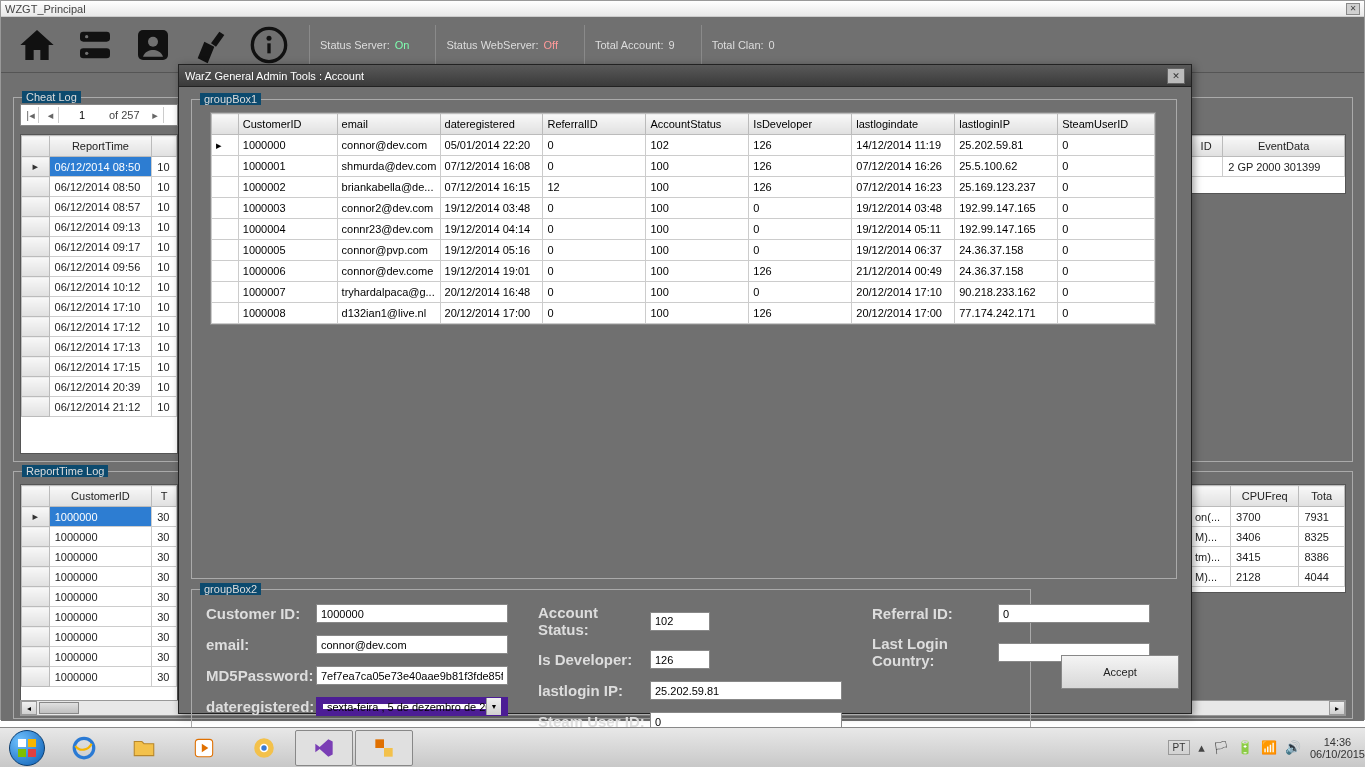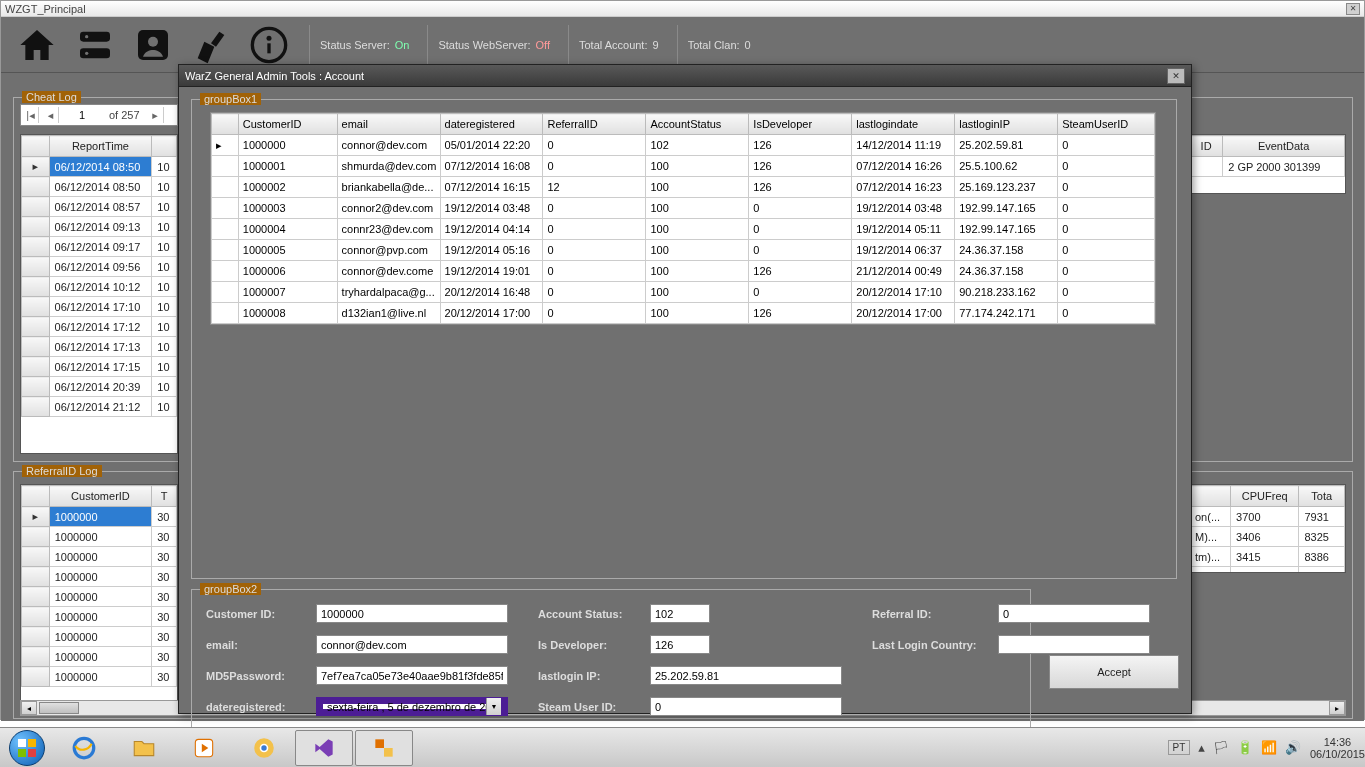--- a/index.html
+++ b/index.html
@@ -4,71 +4,71 @@
 <style>
 *{margin:0;padding:0;box-sizing:border-box;font-family:'Segoe UI',Tahoma,sans-serif;font-size:11px}
 body{background:#fff;width:1365px;height:767px;position:relative;overflow:hidden}
 .main-window{position:absolute;top:0;left:0;width:1365px;height:720px;background:#fff;border:1px solid #999}
 .main-title{height:16px;background:linear-gradient(#fff,#e8e8e8);padding:0 4px;color:#444;display:flex;align-items:center;justify-content:space-between;border-bottom:1px solid #ccc}
 .main-title .close{width:14px;height:12px;background:#d0d0d0;border:1px solid #888;display:flex;align-items:center;justify-content:center;font-size:8px}
 .main-body{height:704px;background:#707070;position:relative}
 .toolbar{height:56px;background:#707070;display:flex;align-items:center;gap:2px;padding:4px 8px;border-bottom:1px solid #555}
 .tb-btn{width:56px;height:48px;display:flex;align-items:center;justify-content:center;color:#111}
 .tb-btn svg{fill:#111}
-.status-group{display:flex;gap:8px;margin-left:10px;height:48px;align-items:center}
+.status-group{display:flex;gap:16px;margin-left:10px;height:48px;align-items:center}
 .status-item{border-left:1px solid #8a8a8a;padding:0 10px;color:#ddd;height:40px;display:flex;align-items:center}
 .status-item .v{margin-left:5px}
 .status-on{color:#7fffb0}
 .status-off{color:#ff9a9a}
 .groupbox{position:absolute;border:1px solid #aaa;background:#707070}
-.gb-label{position:absolute;top:-7px;left:8px;background:#a16207;padding:0 4px;color:#ddd;font-size:11px}
+.gb-label{position:absolute;top:-7px;left:8px;background:#0c4a6e;padding:0 4px;color:#ddd;font-size:11px}
 .cheatlog{top:80px;left:12px;width:1340px;height:365px}
 .translog{top:454px;left:12px;width:1340px;height:248px}
 .pager{display:flex;align-items:center;gap:4px;background:#fff;border:1px solid #888;padding:2px;width:158px;margin:6px}
 .pager .pg-btn{width:16px;height:16px;display:flex;align-items:center;justify-content:center;border-right:1px solid #ccc;color:#666}
 .pager input{width:38px;border:none;text-align:center;outline:none}
 .pager .of{color:#444;padding:0 4px}
 .grid{position:absolute;background:#fff;border:1px solid #555}
 .grid table{border-collapse:collapse;width:100%}
 .grid th{background:linear-gradient(#f8f8f8,#e0e0e0);border:1px solid #bbb;padding:3px 6px;text-align:center;font-weight:normal;color:#222;height:21px}
 .grid td{border:1px solid #ccc;padding:2px 5px;color:#222;height:20px;white-space:nowrap;overflow:hidden}
 .grid .rowhead{width:26px;background:linear-gradient(#f8f8f8,#e0e0e0);border:1px solid #bbb}
 .grid .sel{background:#2d7dd2;color:#fff}
 .grid .arrow{color:#333;text-align:center}
 .cheat-grid{top:36px;left:6px;width:158px;height:320px;overflow:hidden}
 .cheat-grid td{font-size:11px}
 .event-grid{top:0;right:6px;width:158px;height:60px}
 .trans-grid{top:12px;left:6px;width:158px;height:230px;overflow:hidden}
-.cpu-grid{top:12px;right:6px;width:158px;height:89px;overflow:hidden}
+.cpu-grid{top:12px;right:6px;width:158px;height:109px;overflow:hidden}
 .scroll-h{position:absolute;bottom:2px;left:6px;right:6px;height:16px;background:#e8e8e8;border:1px solid #999;display:flex;align-items:center}
 .scroll-h .sbtn{width:16px;height:14px;background:linear-gradient(#f0f0f0,#d0d0d0);border:1px solid #999;display:flex;align-items:center;justify-content:center;font-size:8px}
 .scroll-h .thumb{width:40px;height:12px;background:linear-gradient(#e0e0e0,#c0c0c0);border:1px solid #888;margin-left:2px}
 .modal{position:absolute;top:64px;left:178px;width:1014px;height:650px;background:#707070;border:1px solid #222;box-shadow:2px 2px 8px rgba(0,0,0,0.4)}
 .modal-title{height:22px;background:linear-gradient(#595959,#3a3a3a);color:#fff;display:flex;align-items:center;justify-content:space-between;padding:0 6px;border-bottom:1px solid #222}
 .modal-title .mclose{width:18px;height:16px;background:#bbb;border:1px solid #666;display:flex;align-items:center;justify-content:center;font-size:9px;color:#333}
 .gb1{position:absolute;top:34px;left:12px;width:986px;height:480px;border:1px solid #aaa}
 .gb2{position:absolute;top:524px;left:12px;width:840px;height:225px;border:1px solid #aaa;bottom:auto}
 .acct-grid{position:absolute;top:12px;left:18px;width:946px;background:#fff;border:1px solid #888}
 .acct-grid table{border-collapse:collapse;width:100%;table-layout:fixed}
 .acct-grid th{background:linear-gradient(#f8f8f8,#e0e0e0);border:1px solid #bbb;padding:3px 4px;text-align:left;font-weight:normal;height:21px}
 .acct-grid td{border:1px solid #ccc;padding:2px 4px;height:21px;overflow:hidden}
 .form-row{display:flex;align-items:center;margin:6px 0}
-.form-label{width:110px;color:#ddd;font-weight:bold;font-size:11px}
+.form-label{width:110px;color:#ddd;font-weight:bold;font-size:15px}
 .form-input{width:192px;height:19px;background:#fff;border:1px solid #888;padding:1px 4px}
 .form-cols{display:flex;gap:30px;padding:8px 14px 0 14px}
 .col1,.col2,.col3{display:flex;flex-direction:column}
 .col2 .form-label{width:112px}
 .col2 .form-input{width:192px}
 .col3 .form-label{width:126px}
 .col3 .form-input{width:152px}
 .dropdown{display:flex;align-items:center;background:#fff;border:7px solid #4c1d95;width:192px;height:19px}
 .dropdown span{flex:1;padding:0 4px;overflow:hidden;white-space:nowrap}
 .dropdown .dd-btn{width:15px;height:17px;background:linear-gradient(#f0f0f0,#d0d0d0);border-left:1px solid #999;display:flex;align-items:center;justify-content:center;font-size:7px}
 .btn-panel{position:absolute;right:12px;top:590px;display:flex;flex-direction:column;gap:10px}
-.big-btn{width:130px;height:34px;background:linear-gradient(#f4f4f4,#d8d8d8);border:1px solid #888;display:flex;align-items:center;justify-content:center;color:#222}
+.big-btn{width:118px;height:34px;background:linear-gradient(#f4f4f4,#d8d8d8);border:1px solid #888;display:flex;align-items:center;justify-content:center;color:#222}
 .taskbar{position:absolute;bottom:0;left:0;width:1365px;height:40px;background:linear-gradient(#e8e8e8,#c8c8c8);border-top:1px solid #888;display:flex;align-items:center}
 .start{width:54px;height:40px;display:flex;align-items:center;justify-content:center}
 .start-orb{width:36px;height:36px;border-radius:50%;background:radial-gradient(circle at 30% 30%,#6ec1ff,#0a5bb0);border:1px solid #0a3d70;position:relative}
 .start-orb::after{content:'';position:absolute;top:8px;left:8px;width:8px;height:8px;background:#fff;box-shadow:10px 0 #f7b500,0 10px #7fbf00,10px 10px #e04040}
 .tb-app{width:58px;height:36px;margin:2px 1px;border:1px solid transparent;display:flex;align-items:center;justify-content:center;border-radius:2px}
 .tb-app.active{background:#e0e0e0;border:1px solid #888}
 .tb-app svg{width:26px;height:26px}
 .tray{margin-left:auto;display:flex;align-items:center;gap:8px;padding-right:0;color:#333}
 .tray .lang{border:1px solid #999;padding:1px 4px;font-size:10px}
 .tray .clock{text-align:center;line-height:12px;font-size:10px}
@@ -231,21 +231,21 @@
               <tr>
                 <td></td>
                 <td>2 GP 2000 301399</td>
               </tr>
             </tbody>
           </table>
       </div>
     </div>
 
     <div class="groupbox translog">
-      <div class="gb-label">ReferralID Log</div>
+      <div class="gb-label">ReportTime Log</div>
       <div class="grid trans-grid">
         <table id="trans-table">
             <tbody>
               <tr>
                 <th class="rowhead"></th>
                 <th style="width:96px">CustomerID</th>
                 <th style="width:20px">T</th>
               </tr>
               <tr>
                 <td class="rowhead arrow">▸</td>

